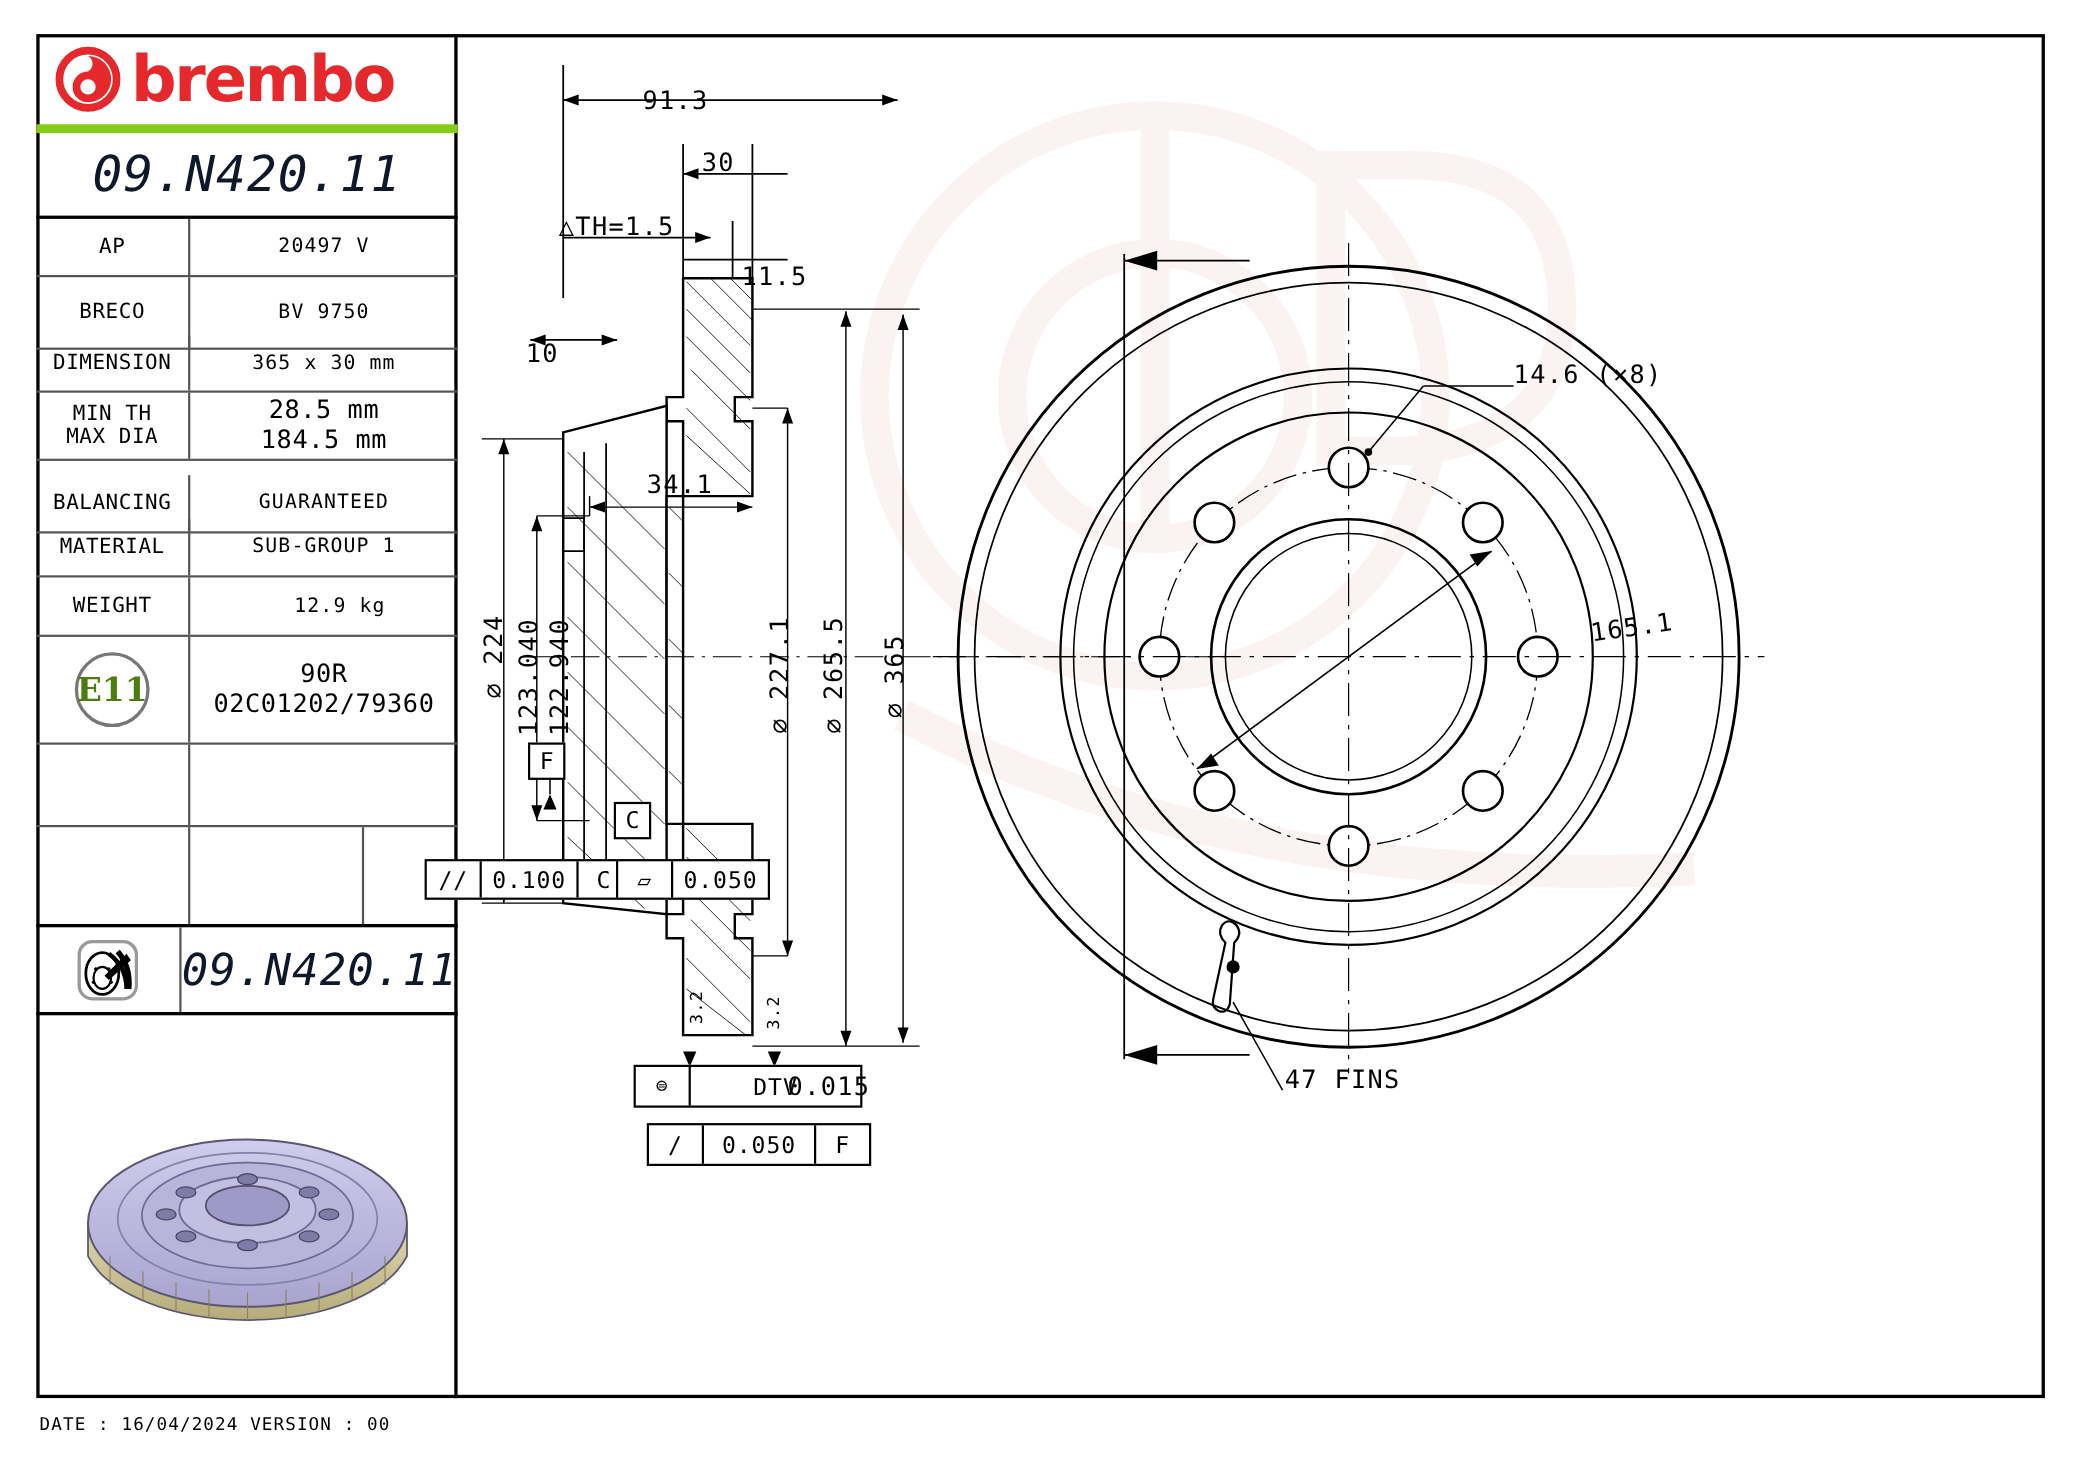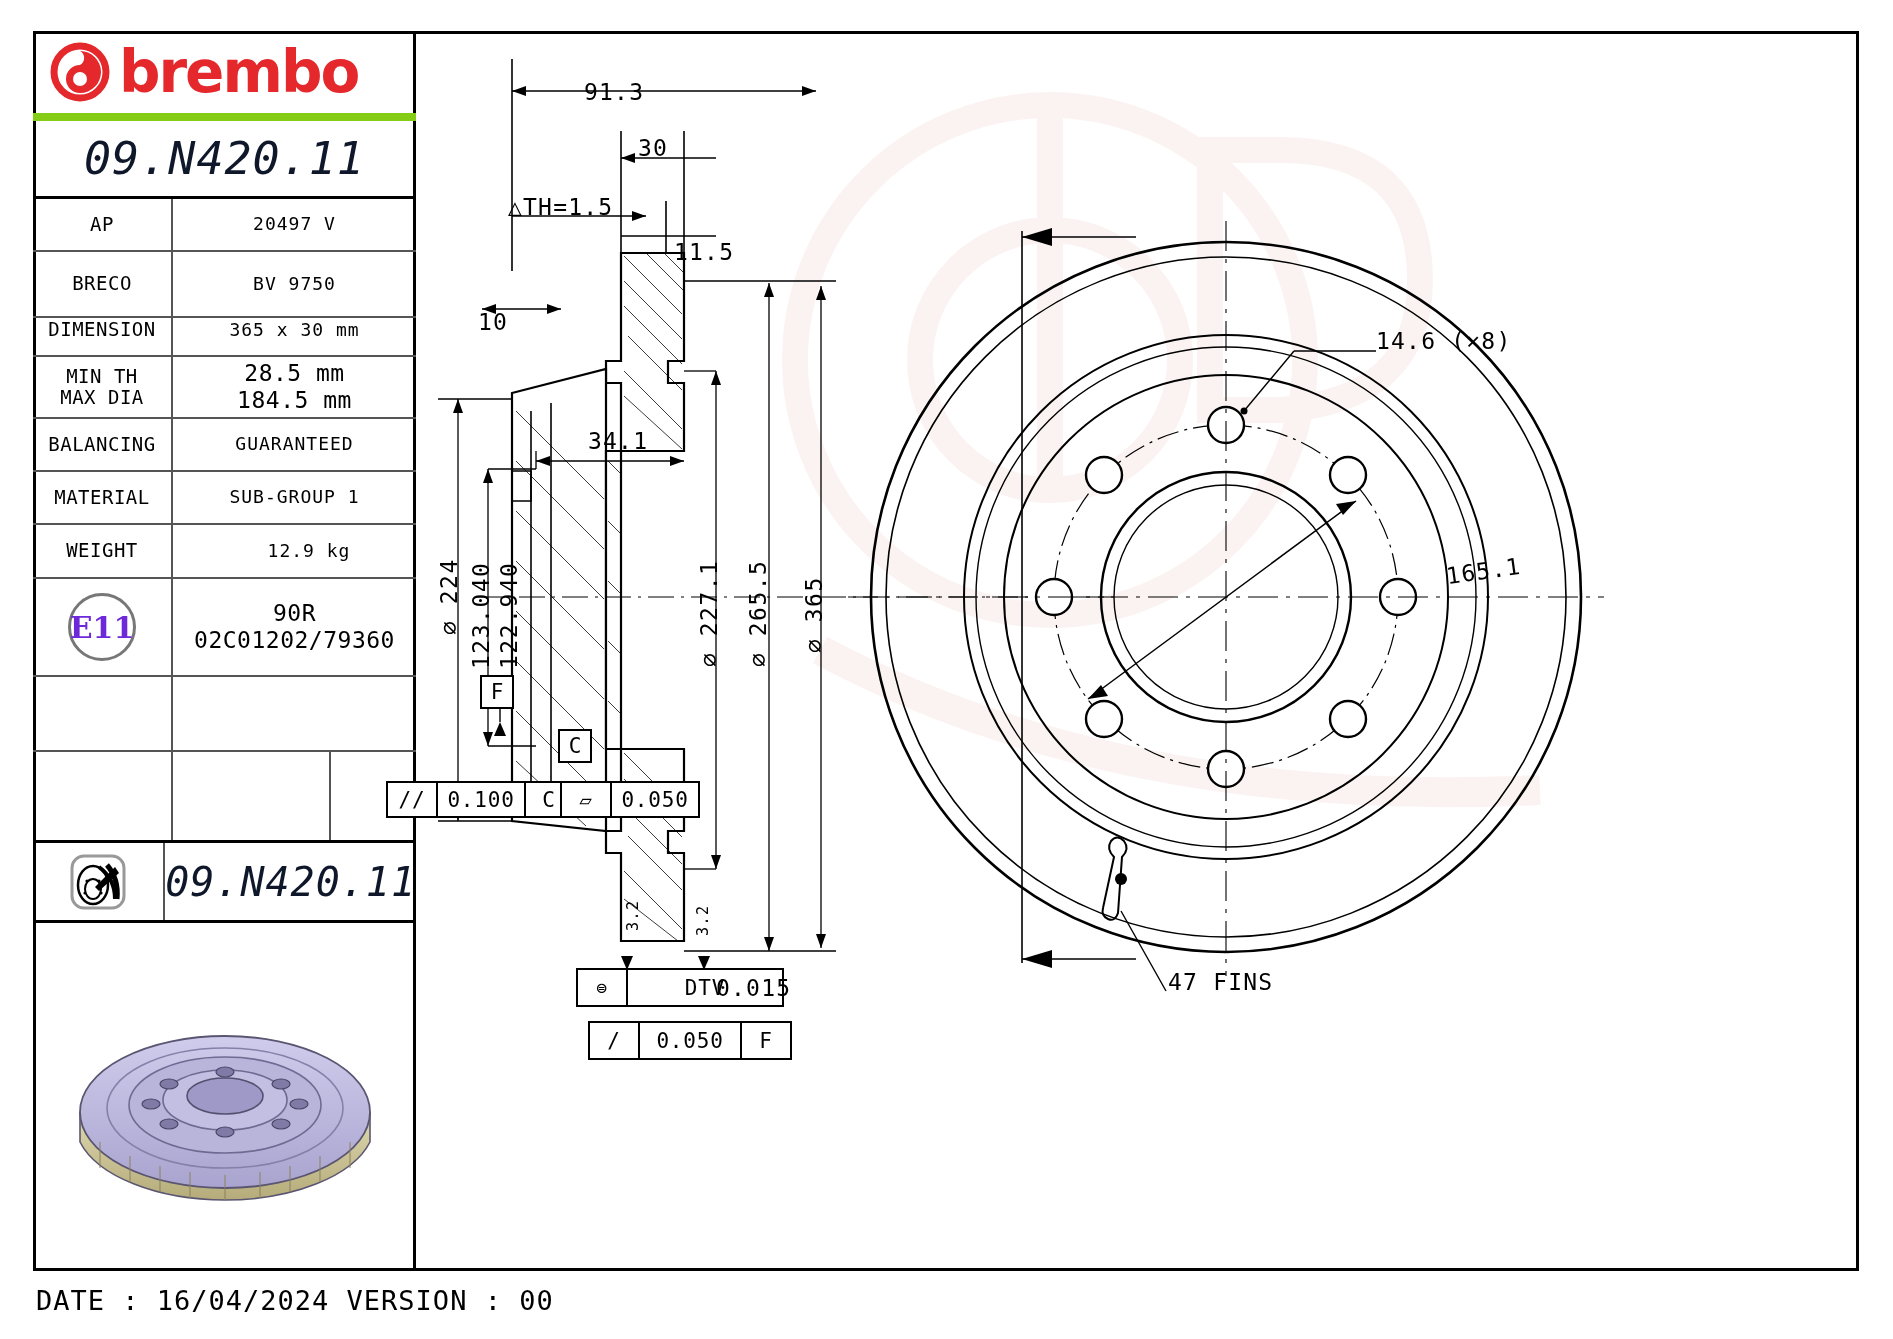--- a/index.html
+++ b/index.html
@@ -20,25 +20,25 @@
   .lbl{font-size:19px;letter-spacing:.5px;color:#000;line-height:1.12;}
   .val{font-size:18px;letter-spacing:1px;color:#000;line-height:1.15;}
   .val-s{font-size:23px;letter-spacing:.5px;line-height:1.18;}
 
   .logo-row{position:absolute;left:0;top:0;width:383px;height:90px;border-bottom:8px solid #84cc16;box-sizing:border-box;display:flex;align-items:center;padding-left:16px;}
   .logo-txt{font-family:"DejaVu Sans","Liberation Sans",sans-serif;font-weight:bold;font-size:58px;color:#e4282c;letter-spacing:-2px;margin-left:8px;}
   .code-row{position:absolute;left:0;top:90px;width:383px;height:78px;border-bottom:3px solid #000;box-sizing:border-box;display:flex;align-items:center;justify-content:center;}
   .code-txt{font-size:45px;letter-spacing:1px;color:#0f172a;font-style:italic;}
 
   .e11-circle{width:62px;height:62px;border:3px solid #777;border-radius:50%;display:flex;align-items:center;justify-content:center;
-    font-family:"DejaVu Serif","Liberation Serif",serif;font-weight:bold;font-size:30px;color:#6d28d9;}
+    font-family:"DejaVu Serif","Liberation Serif",serif;font-weight:bold;font-size:30px;color:#4d7c0f;}
 
   .icon-row{position:absolute;left:0;width:383px;box-sizing:border-box;border-bottom:3px solid #000;border-top:3px solid #000;display:flex;}
 
-  .date-bar{position:absolute;left:36px;top:1285px;font-size:27px;letter-spacing:1px;color:#000;}
+  .date-bar{position:absolute;left:36px;top:1285px;font-size:16px;letter-spacing:1px;color:#000;}
 
   
   .draw{position:absolute;left:416px;top:31px;width:1443px;height:1240px;}
   .t{position:absolute;font-size:23px;letter-spacing:1.2px;color:#000;white-space:nowrap;}
   .t-sm{font-size:20px;}
   .vtxt{position:absolute;font-size:23px;letter-spacing:1.5px;color:#000;white-space:nowrap;transform-origin:left top;transform:rotate(-90deg);}
   .gdbox{position:absolute;border:2px solid #000;display:flex;align-items:center;background:#fff;}
   .gdbox div{padding:0 7px;font-size:21px;letter-spacing:.8px;display:flex;align-items:center;justify-content:center;height:100%;}
   .gdbox div+div{border-left:2px solid #000;}
   .sqbox{position:absolute;border:2px solid #000;background:#fff;display:flex;align-items:center;justify-content:center;font-size:21px;}
@@ -106,21 +106,21 @@
       <div class="scell-l" style="flex-direction:column;">
         <span class="lbl">MIN TH</span>
         <span class="lbl">MAX DIA</span>
       </div>
       <div class="scell-r">
         <span class="val val-s">28.5 mm</span>
         <span class="val val-s">184.5 mm</span>
       </div>
     </div>
 
-    <div class="srow" style="top:388px;height:53px;">
+    <div class="srow" style="top:401px;height:53px;">
       <div class="scell-l">
           <span class="lbl">BALANCING</span>
         </div>
       <div class="scell-r">
           <span class="val">GUARANTEED</span>
         </div>
     </div>
 
     <div class="srow" style="top:441px;height:53px;">
       <div class="scell-l">

